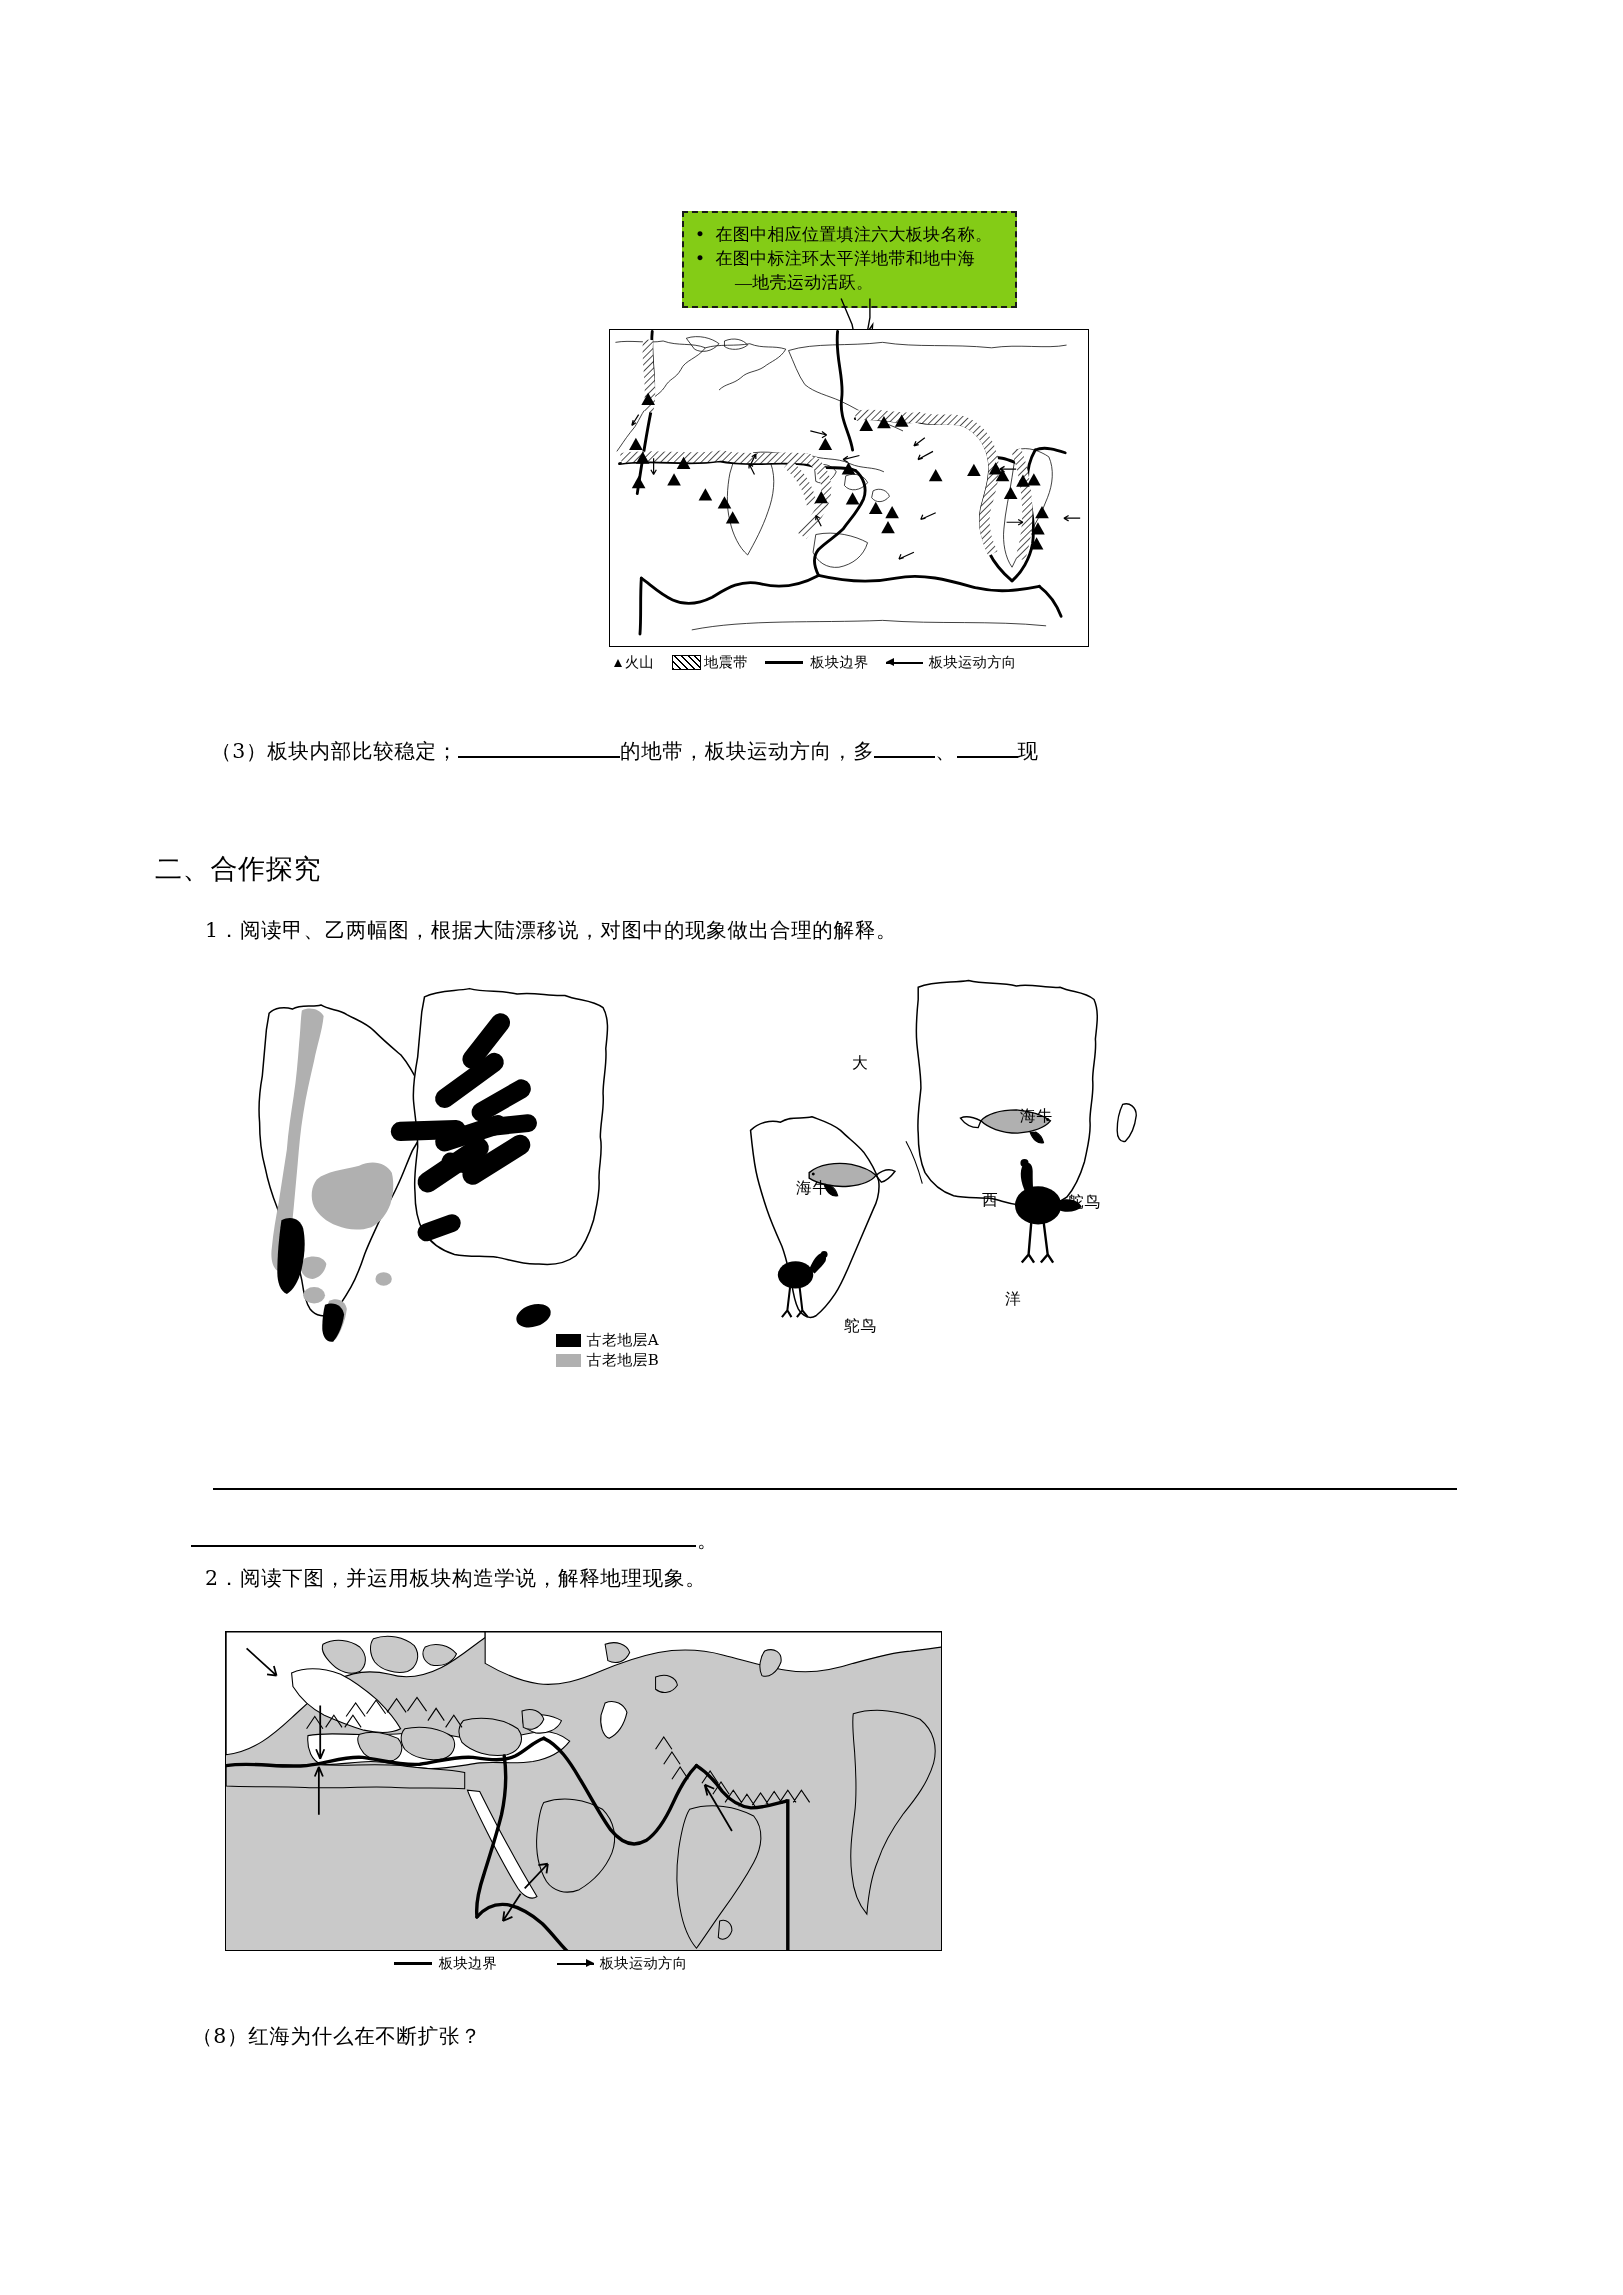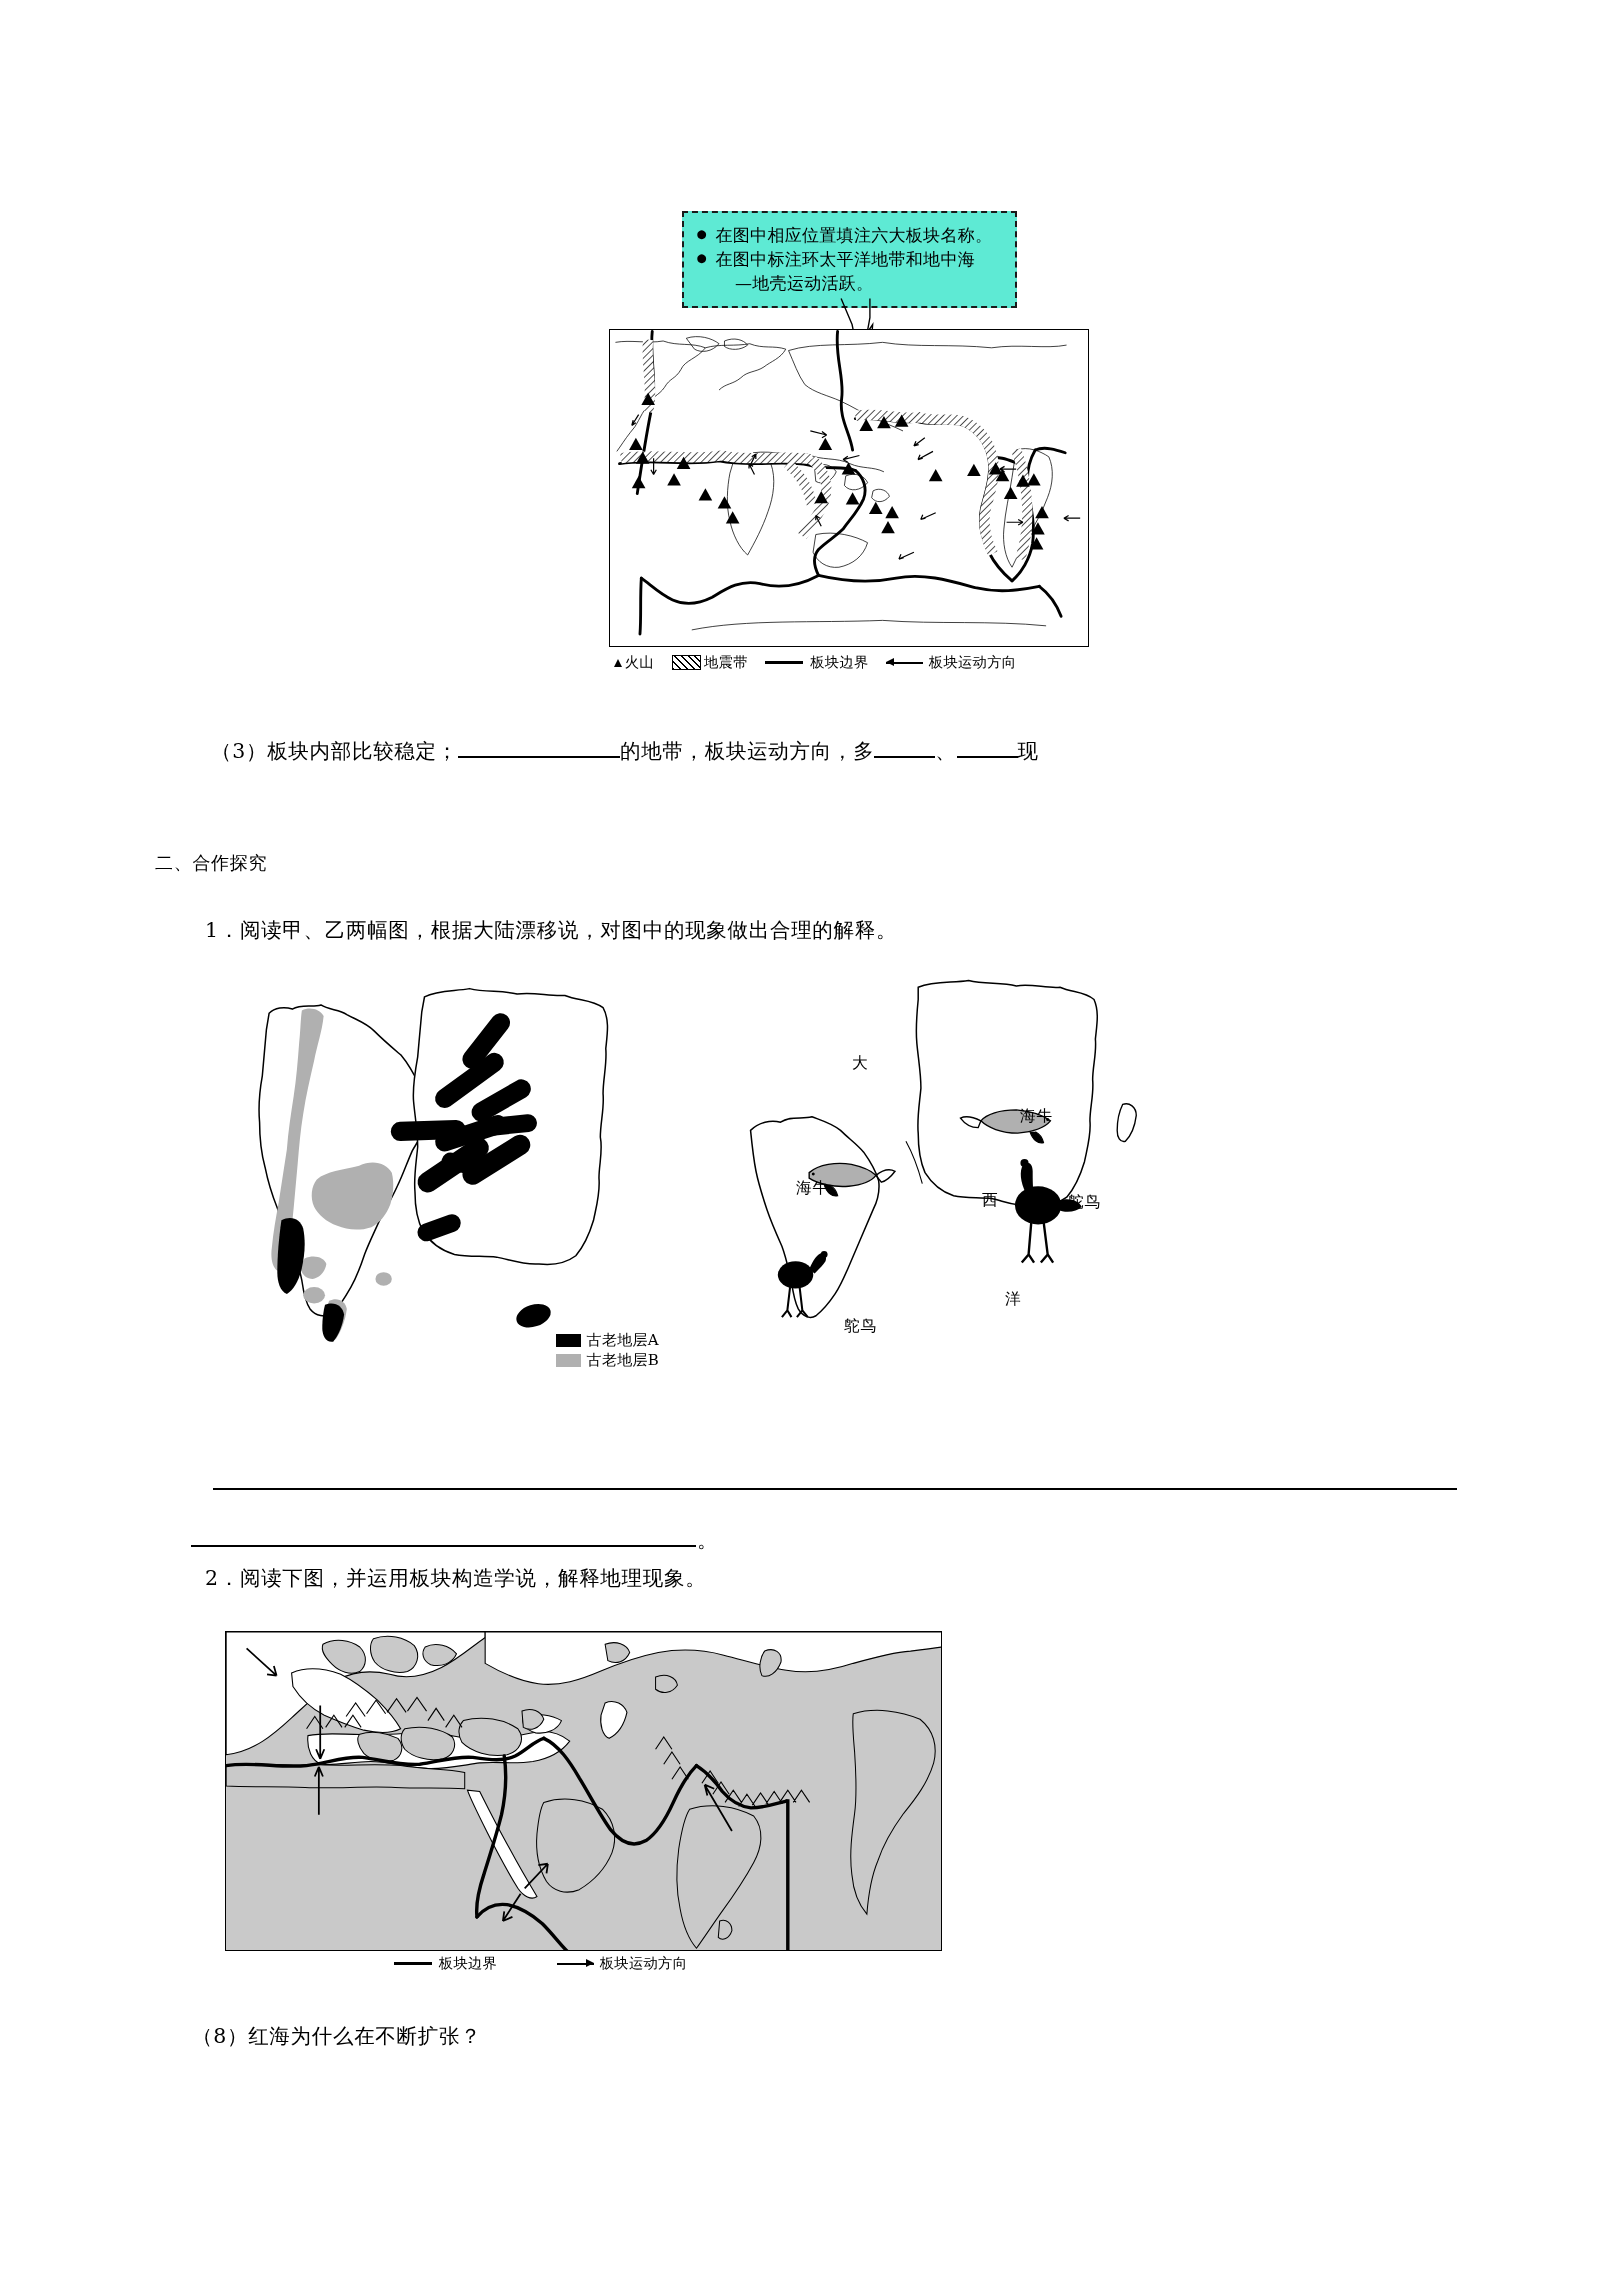--- a/index.html
+++ b/index.html
@@ -27,21 +27,22 @@
 
   
   .callout {
     position: absolute;
     left: 682px;
     top: 211px;
     width: 335px;
     border: 2px dashed #1a1a1a;
     box-sizing: border-box;
     padding: 9.5px 11px 11px 11px;
-    background: #5eead4;
+    background: #84cc16;
+    font-family: Liberation Serif, serif;
   }
   .callout ul {
     list-style: none;
     margin: 0;
     padding: 0;
   }
   .callout li {
     font-size: 17px;
     line-height: 1.42;
     padding-left: 20.5px;
@@ -132,21 +133,21 @@
   
   .para {
     position: absolute;
     font-size: 20.5px;
     line-height: 1.0;
     letter-spacing: 0.7px;
     white-space: nowrap;
   }
   .section-head {
     position: absolute;
-    font-size: 18px;
+    font-size: 27px;
     letter-spacing: 0.7px;
     white-space: nowrap;
   }
 
   
   .rule {
     position: absolute;
     height: 2px;
     background: #000;
   }

